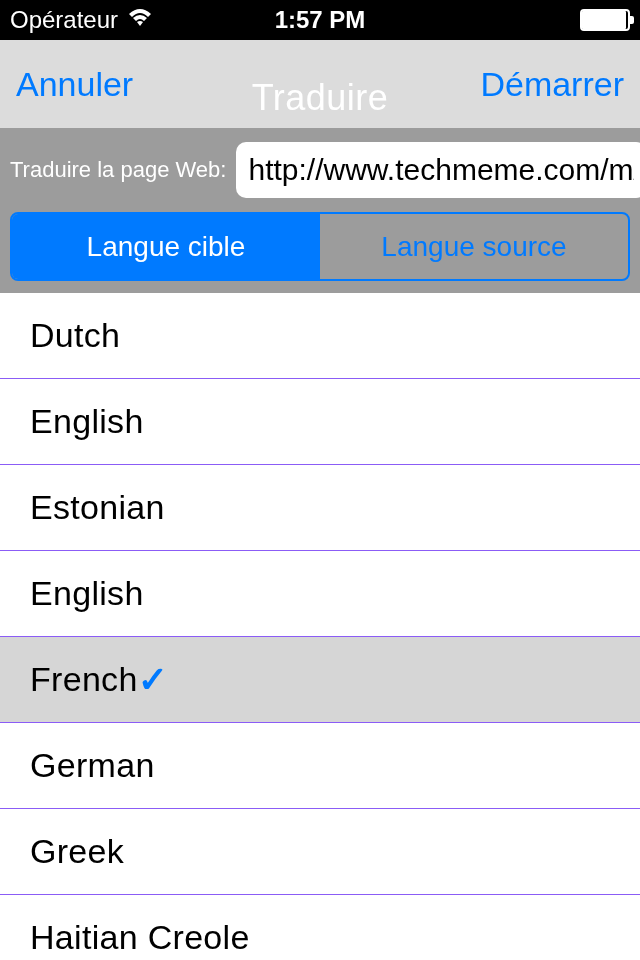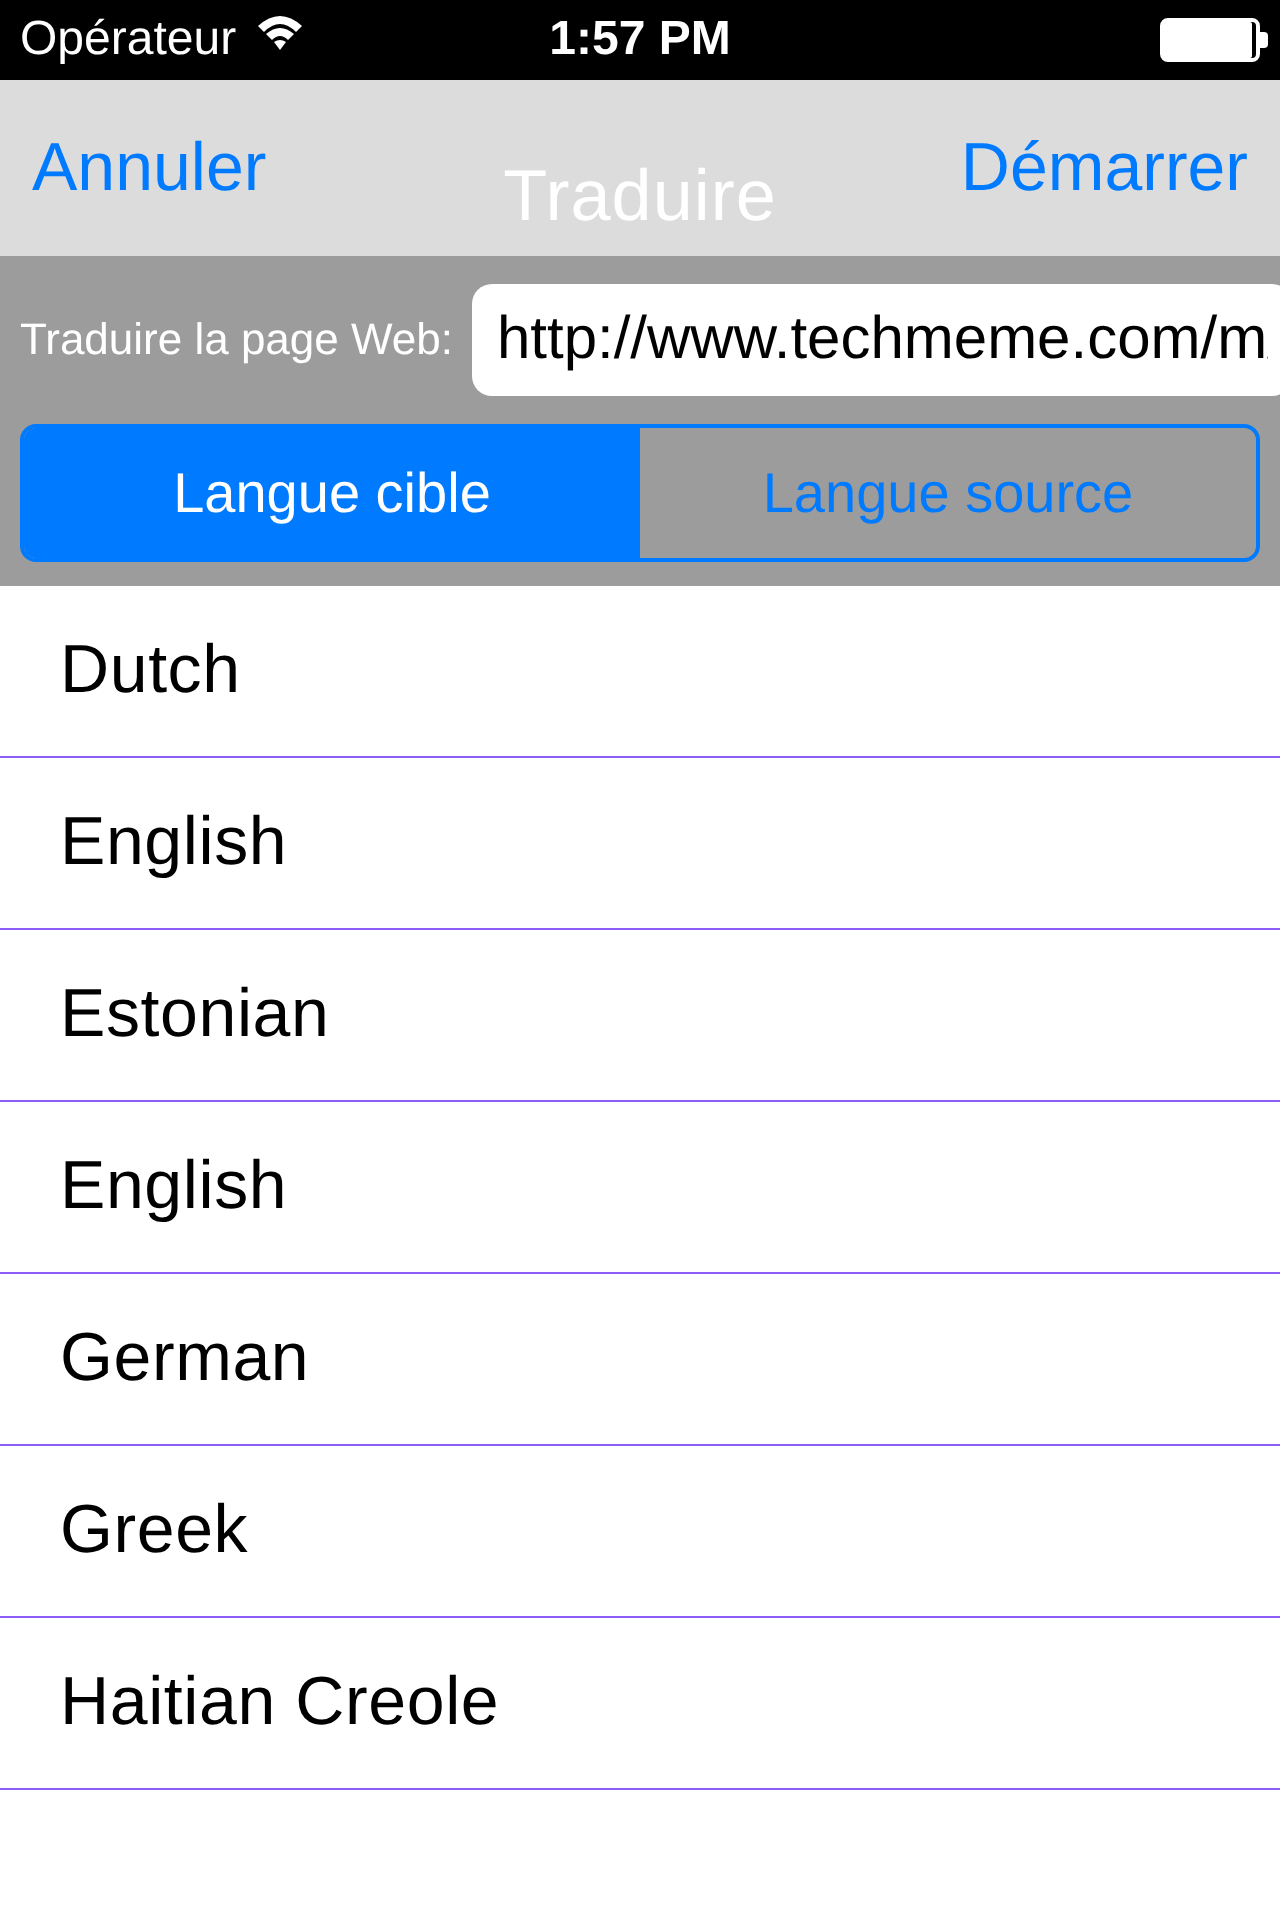--- a/index.html
+++ b/index.html
@@ -216,20 +216,24 @@
     </div>
     <div class="list-item">
       <span>English</span>
     </div>
     <div class="list-item">
       <span>Estonian</span>
     </div>
     <div class="list-item">
       <span>English</span>
     </div>
+    <div class="list-item selected">
+      <span>French</span>
+      <span class="check-icon">✓</span>
+    </div>
     <div class="list-item">
       <span>German</span>
     </div>
     <div class="list-item">
       <span>Greek</span>
     </div>
     <div class="list-item">
       <span>Haitian Creole</span>
     </div>
   </div>

